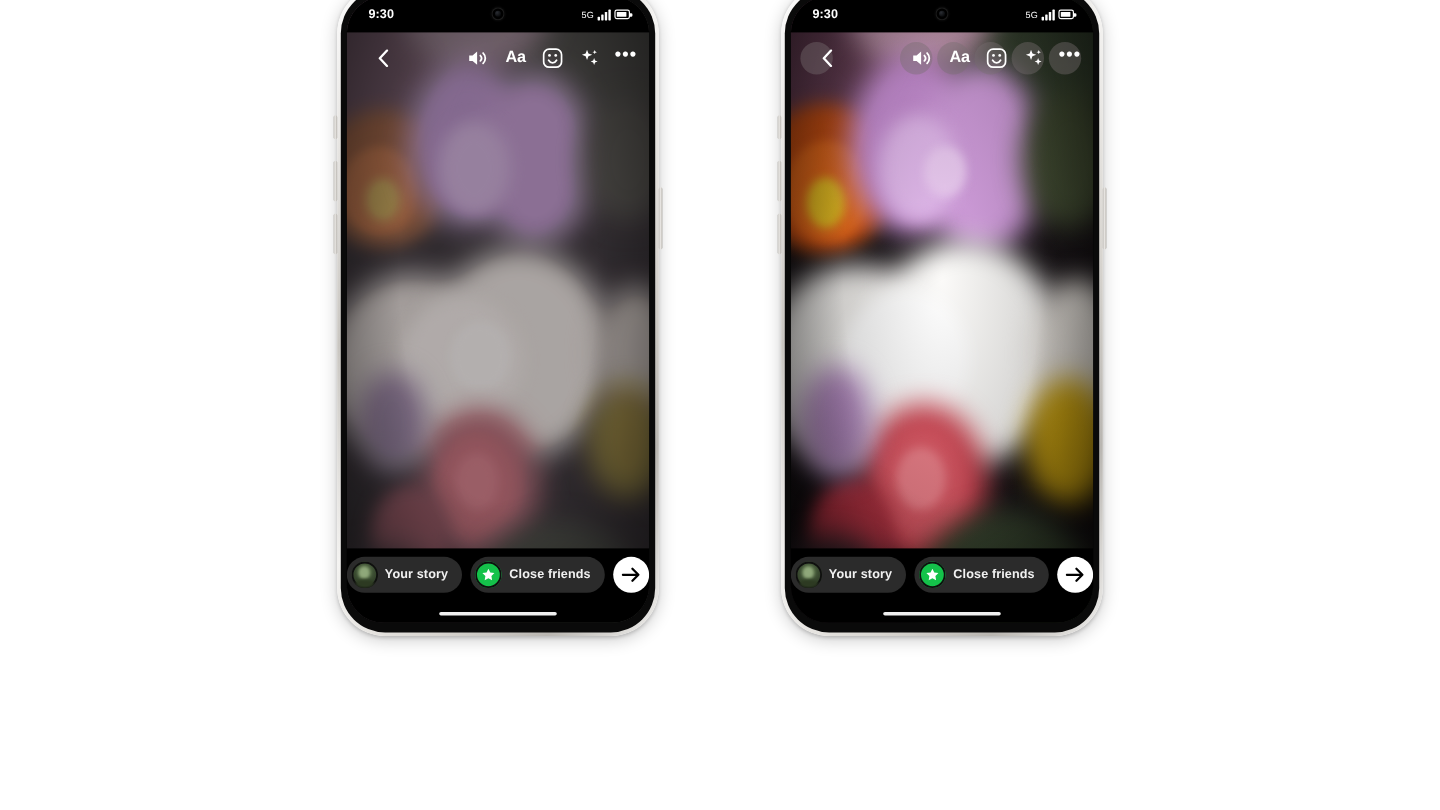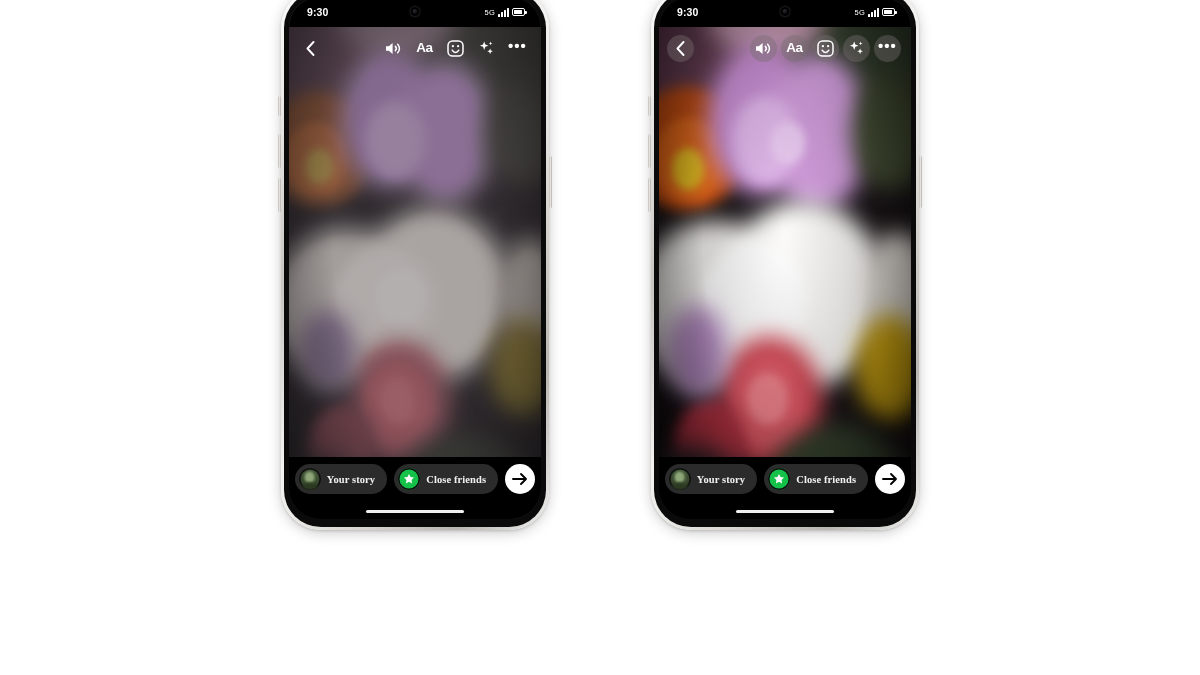--- a/index.html
+++ b/index.html
@@ -116,38 +116,37 @@
   .toolbar {
     position: absolute; top: 30px; left: 0; right: 0; height: 42px;
     display: flex; align-items: center;
     padding: 0 8px;
     z-index: 6;
   }
   .tb-back { margin-right: auto; }
   .tb-group { display:flex; align-items:center; gap: 4px; margin-right: 2px; }
   .tb-btn {
     width: 27px; height: 27px; border-radius: 50%;
-    display:flex; align-items:center; justify-content:center;
+    display:flex; align-items:center; justify-content:flex-end;
     color: #fff; flex: 0 0 auto;
     cursor: pointer;
   }
   .tb-btn.chip { background: rgba(118,110,112,0.42); }
   .tb-btn svg { display:block; }
   .aa { font-size: 13.5px; font-weight: 700; letter-spacing: -0.3px; line-height: 1; }
   .dots { font-size: 15px; font-weight: 700; line-height: 0; letter-spacing: 1px; padding-bottom:4px;}
 
   
   .bottombar {
     position: absolute; left: 0; right: 0; bottom: 0; height: 62px;
     background: #000;
     display: flex; align-items: flex-start; justify-content: center;
     gap: 7px;
     padding: 7px 9px 0 9px;
     z-index: 6;
-    font-family: Liberation Serif, serif;
   }
   .pill {
     height: 30px; border-radius: 16px;
     background: #2b2b2b;
     display: flex; align-items: center; gap: 6px;
     padding: 0 12px 0 4px;
     cursor: pointer;
   }
   .pill-label { color: #f1f1f1; font-size: 10.5px; font-weight: 700; white-space: nowrap; letter-spacing:.1px; }
   .avatar {

